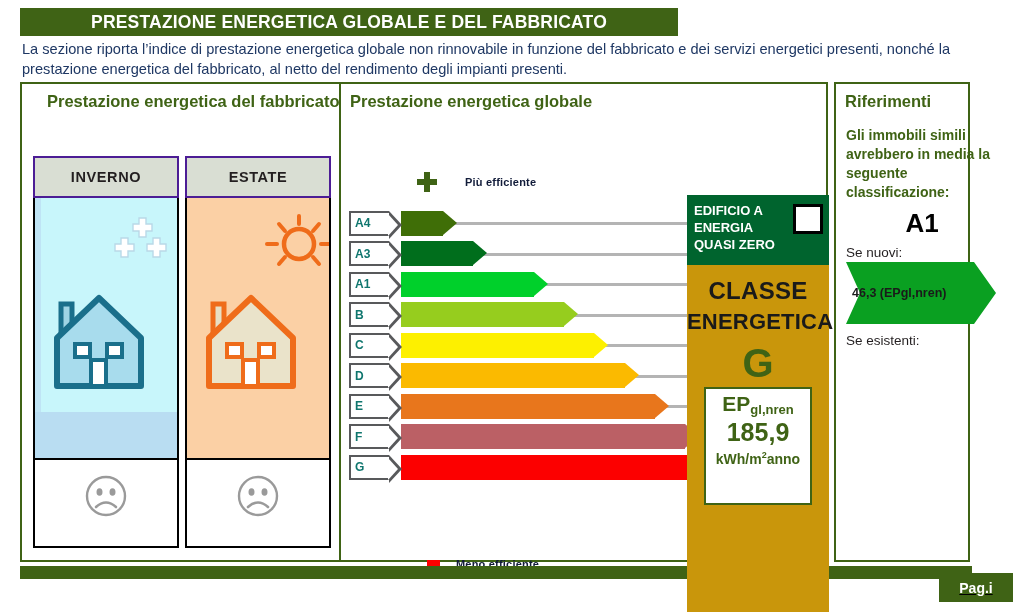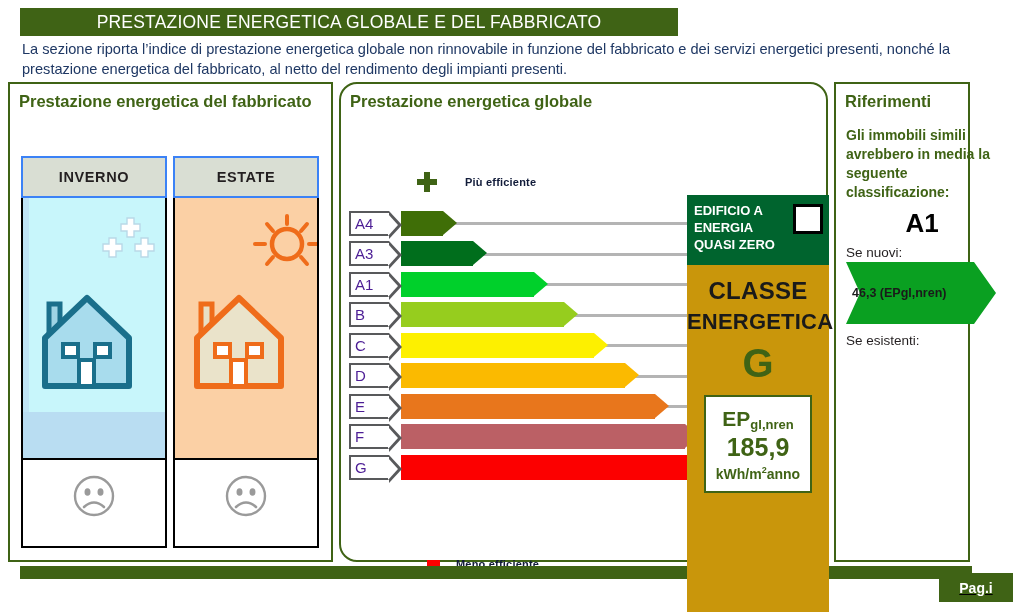--- a/index.html
+++ b/index.html
@@ -23,21 +23,21 @@
     width: 658px;
     height: 28px;
     background: #3f6315;
     display: flex;
     align-items: center;
     justify-content: center;
   }
   .title-bar-text {
     color: #ffffff;
     font-size: 17.5px;
-    font-weight: normal;
+    font-weight: bold;
     letter-spacing: 0.2px;
     white-space: nowrap;
   }
 
   
   .intro {
     position: absolute;
     left: 22px;
     top: 39px;
     width: 970px;
@@ -55,22 +55,22 @@
     height: 480px;
   }
   .panel {
     position: absolute;
     top: 0;
     height: 480px;
     border: 2px solid #3f6315;
     background: #ffffff;
     box-sizing: border-box;
   }
-  .panel-left   { left: 0px;   width: 325px; }
-  .panel-mid    { left: 331px; width: 489px; border-radius: 18px; }
+  .panel-left   { left: 12px;   width: 325px; padding-left: 16px; }
+  .panel-mid    { left: 331px; width: 489px; }
   .panel-right  { left: 826px; width: 136px; }
 
   .panel-title {
     color: #3f6315;
     font-size: 16.5px;
     font-weight: bold;
     line-height: 21px;
     margin: 7px 0 0 9px;
   }
 
@@ -84,21 +84,21 @@
     display: flex;
     gap: 6px;
   }
   .season-col {
     width: 146px;
     display: flex;
     flex-direction: column;
   }
   .season-head {
     height: 42px;
-    border: 2px solid #3b82f6;
+    border: 2px solid #4c1d95;
     background: #d9ded3;
     display: flex;
     align-items: center;
     justify-content: center;
     box-sizing: border-box;
   }
   .season-head span {
     font-size: 14.5px;
     font-weight: bold;
     color: #231f20;
@@ -182,23 +182,23 @@
     height: 25px;
     background: #ffffff;
     border: 2px solid #58595b;
     border-right: none;
     box-sizing: border-box;
     display: flex;
     align-items: center;
     padding-left: 4px;
   }
   .badge-text {
-    font-size: 15px;
-    font-weight: normal;
-    color: #4c1d95;
+    font-size: 12px;
+    font-weight: bold;
+    color: #0f766e;
     line-height: 1;
   }
   .badge::after {
     content: "";
     position: absolute;
     right: -13px; top: -2px;
     width: 0; height: 0;
     border-top: 14.5px solid transparent;
     border-bottom: 14.5px solid transparent;
     border-left: 13px solid #58595b;
@@ -284,27 +284,27 @@
     padding-top: 12px;
     box-sizing: border-box;
   }
   .gold-l1 { font-size: 24px; font-weight: bold; color: #1a1a1a; letter-spacing: 0.3px; }
   .gold-l2 { font-size: 22px; font-weight: bold; color: #1a1a1a; margin-top: 4px; letter-spacing: 0.2px; }
   .gold-class {
     font-size: 40px; font-weight: bold; color: #3f6315;
     margin-top: 8px; line-height: 1;
   }
   .ep-box {
-    margin: 12px auto 0 auto;
+    margin: 4px auto 0 auto;
     width: 108px;
-    height: 98px;
+    height: 118px;
     background: #ffffff;
     border: 2px solid #3f6315;
     box-sizing: border-box;
-    padding-top: 11px;
+    padding-top: 4px;
   }
   .ep-label {
     font-size: 21px; font-weight: bold; color: #3f6315; line-height: 1;
   }
   .ep-label sub { font-size: 13px; vertical-align: baseline; position: relative; top: 3px; }
   .ep-value { font-size: 25px; font-weight: bold; color: #3f6315; margin-top: 6px; line-height: 1; }
   .ep-unit  { font-size: 14px; font-weight: bold; color: #3f6315; margin-top: 6px; line-height: 1; }
   .ep-unit sup { font-size: 9px; }
 
   

